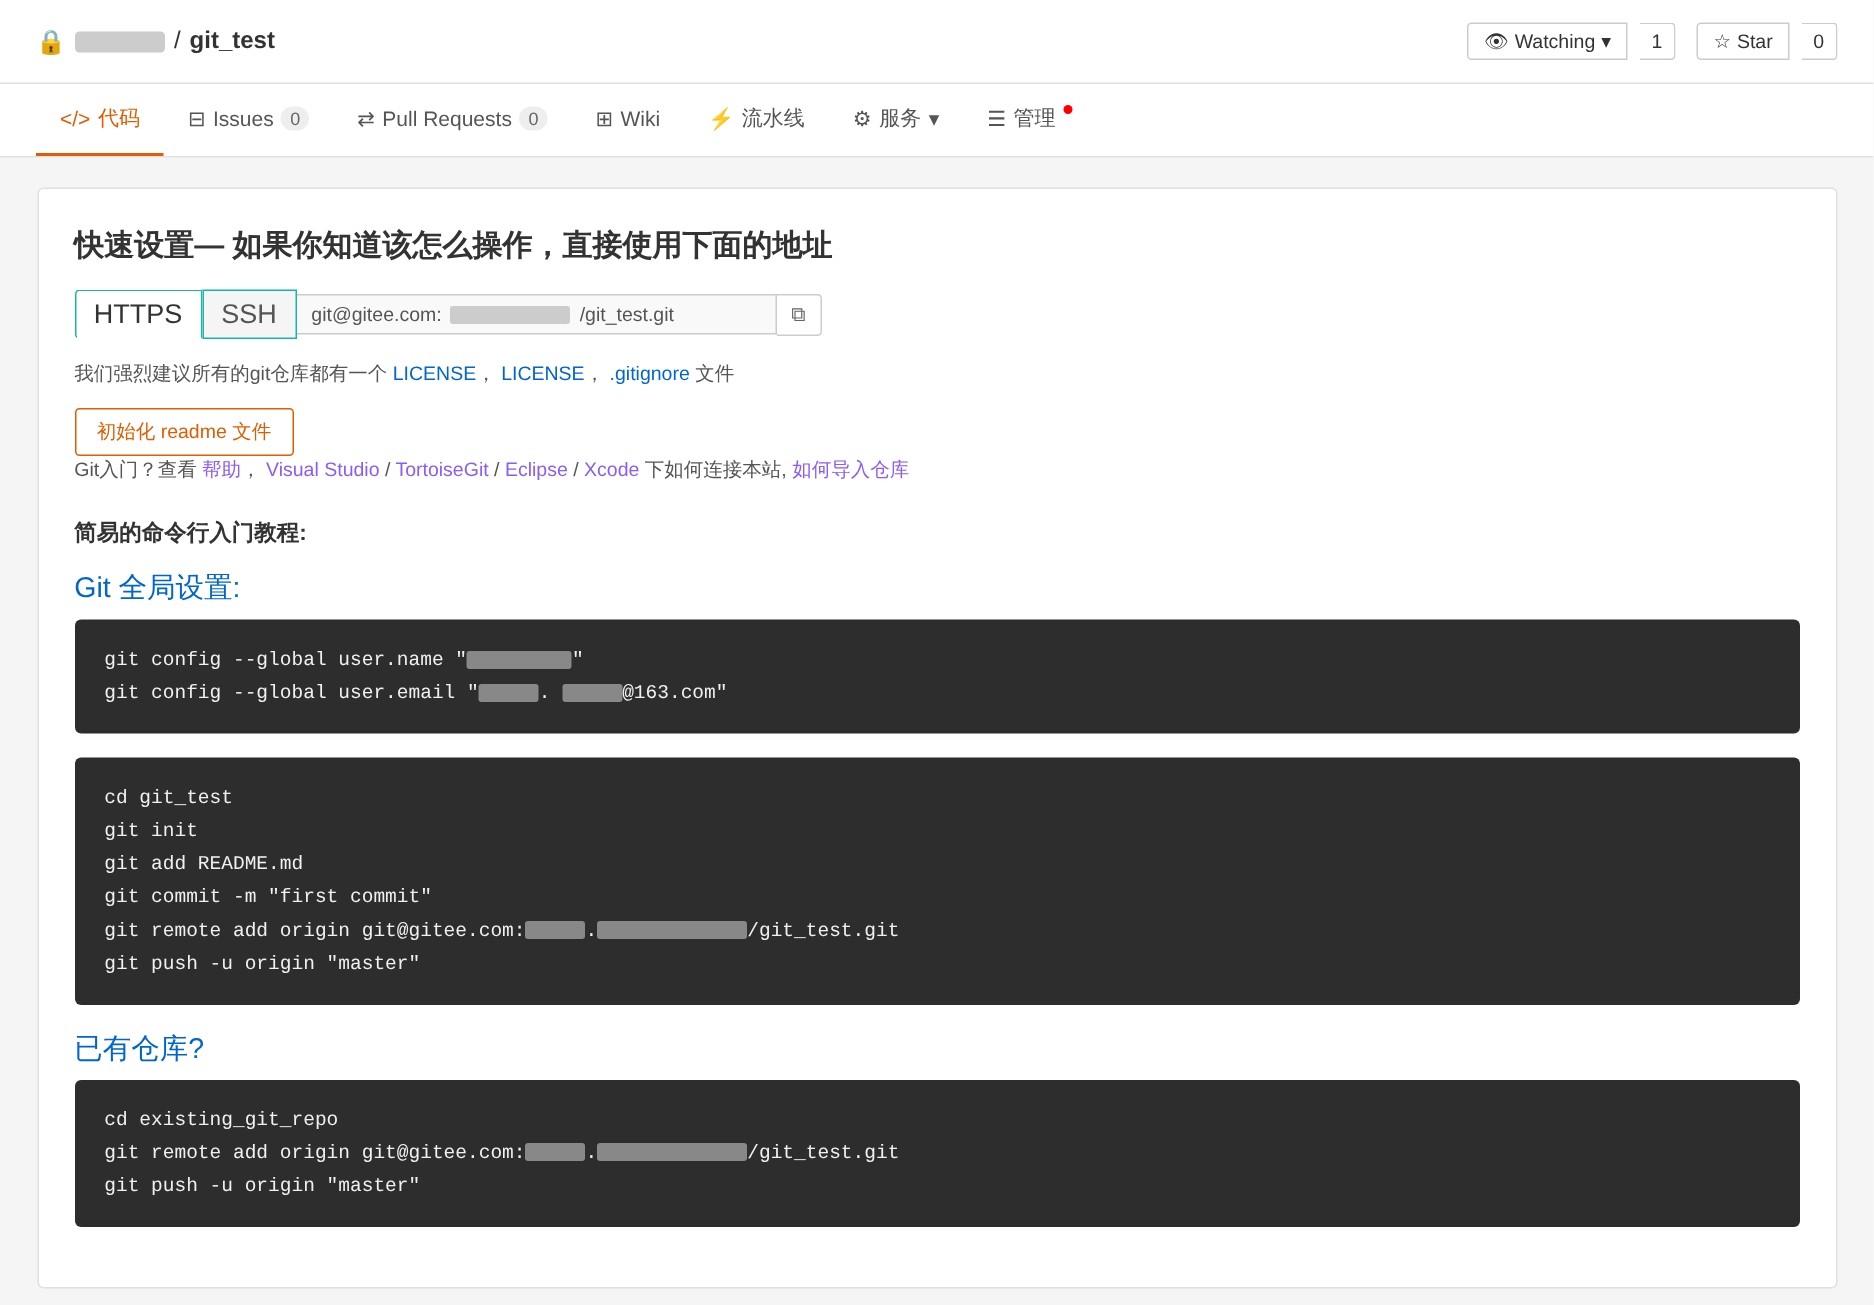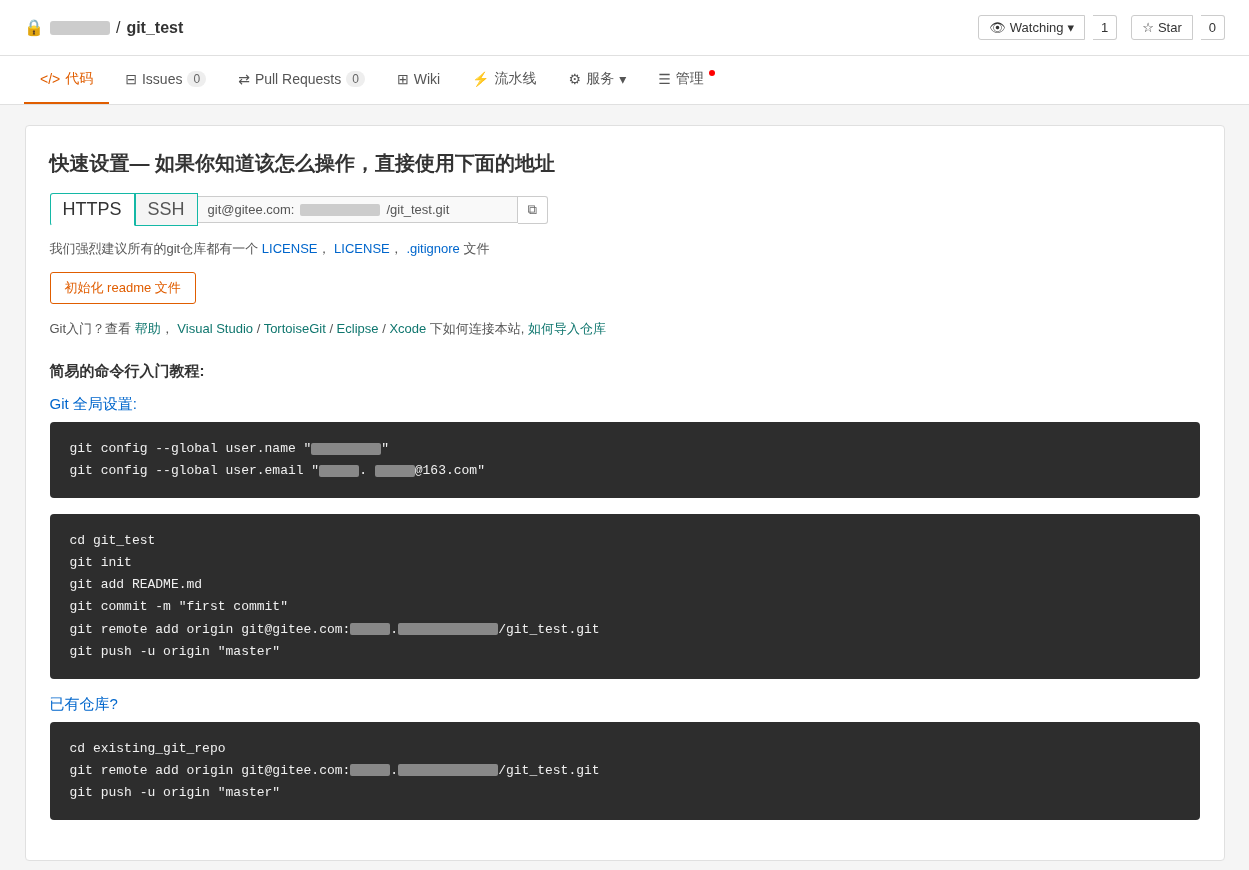--- a/index.html
+++ b/index.html
@@ -192,37 +192,36 @@
     .recommend-text a { color: #0066cc; text-decoration: none; }
 
     .init-btn {
       border: 1px solid #e05d00;
       color: #e05d00;
       background: #fff;
       padding: 6px 14px;
       border-radius: 3px;
       cursor: pointer;
       font-size: 13px;
-      margin-bottom: 16px;
     }
 
     .help-links {
       font-size: 13px;
       color: #555;
       margin-bottom: 24px;
     }
-    .help-links a { color: #0f766e; text-decoration: none; margin-top: 20px; }
+    .help-links a { color: #8b5cf6; text-decoration: none; margin-top: 20px; }
 
     .section-title {
       font-size: 15px;
       font-weight: bold;
       margin-bottom: 14px;
     }
     .sub-section-title {
-      font-size: 15px;
+      font-size: 19px;
       color: #0066cc;
       margin-bottom: 8px;
     }
 
     .code-block {
       background: #2d2d2d;
       color: #f0f0f0;
       border-radius: 4px;
       padding: 16px 20px;
       font-family: "Courier New", Courier, monospace;

